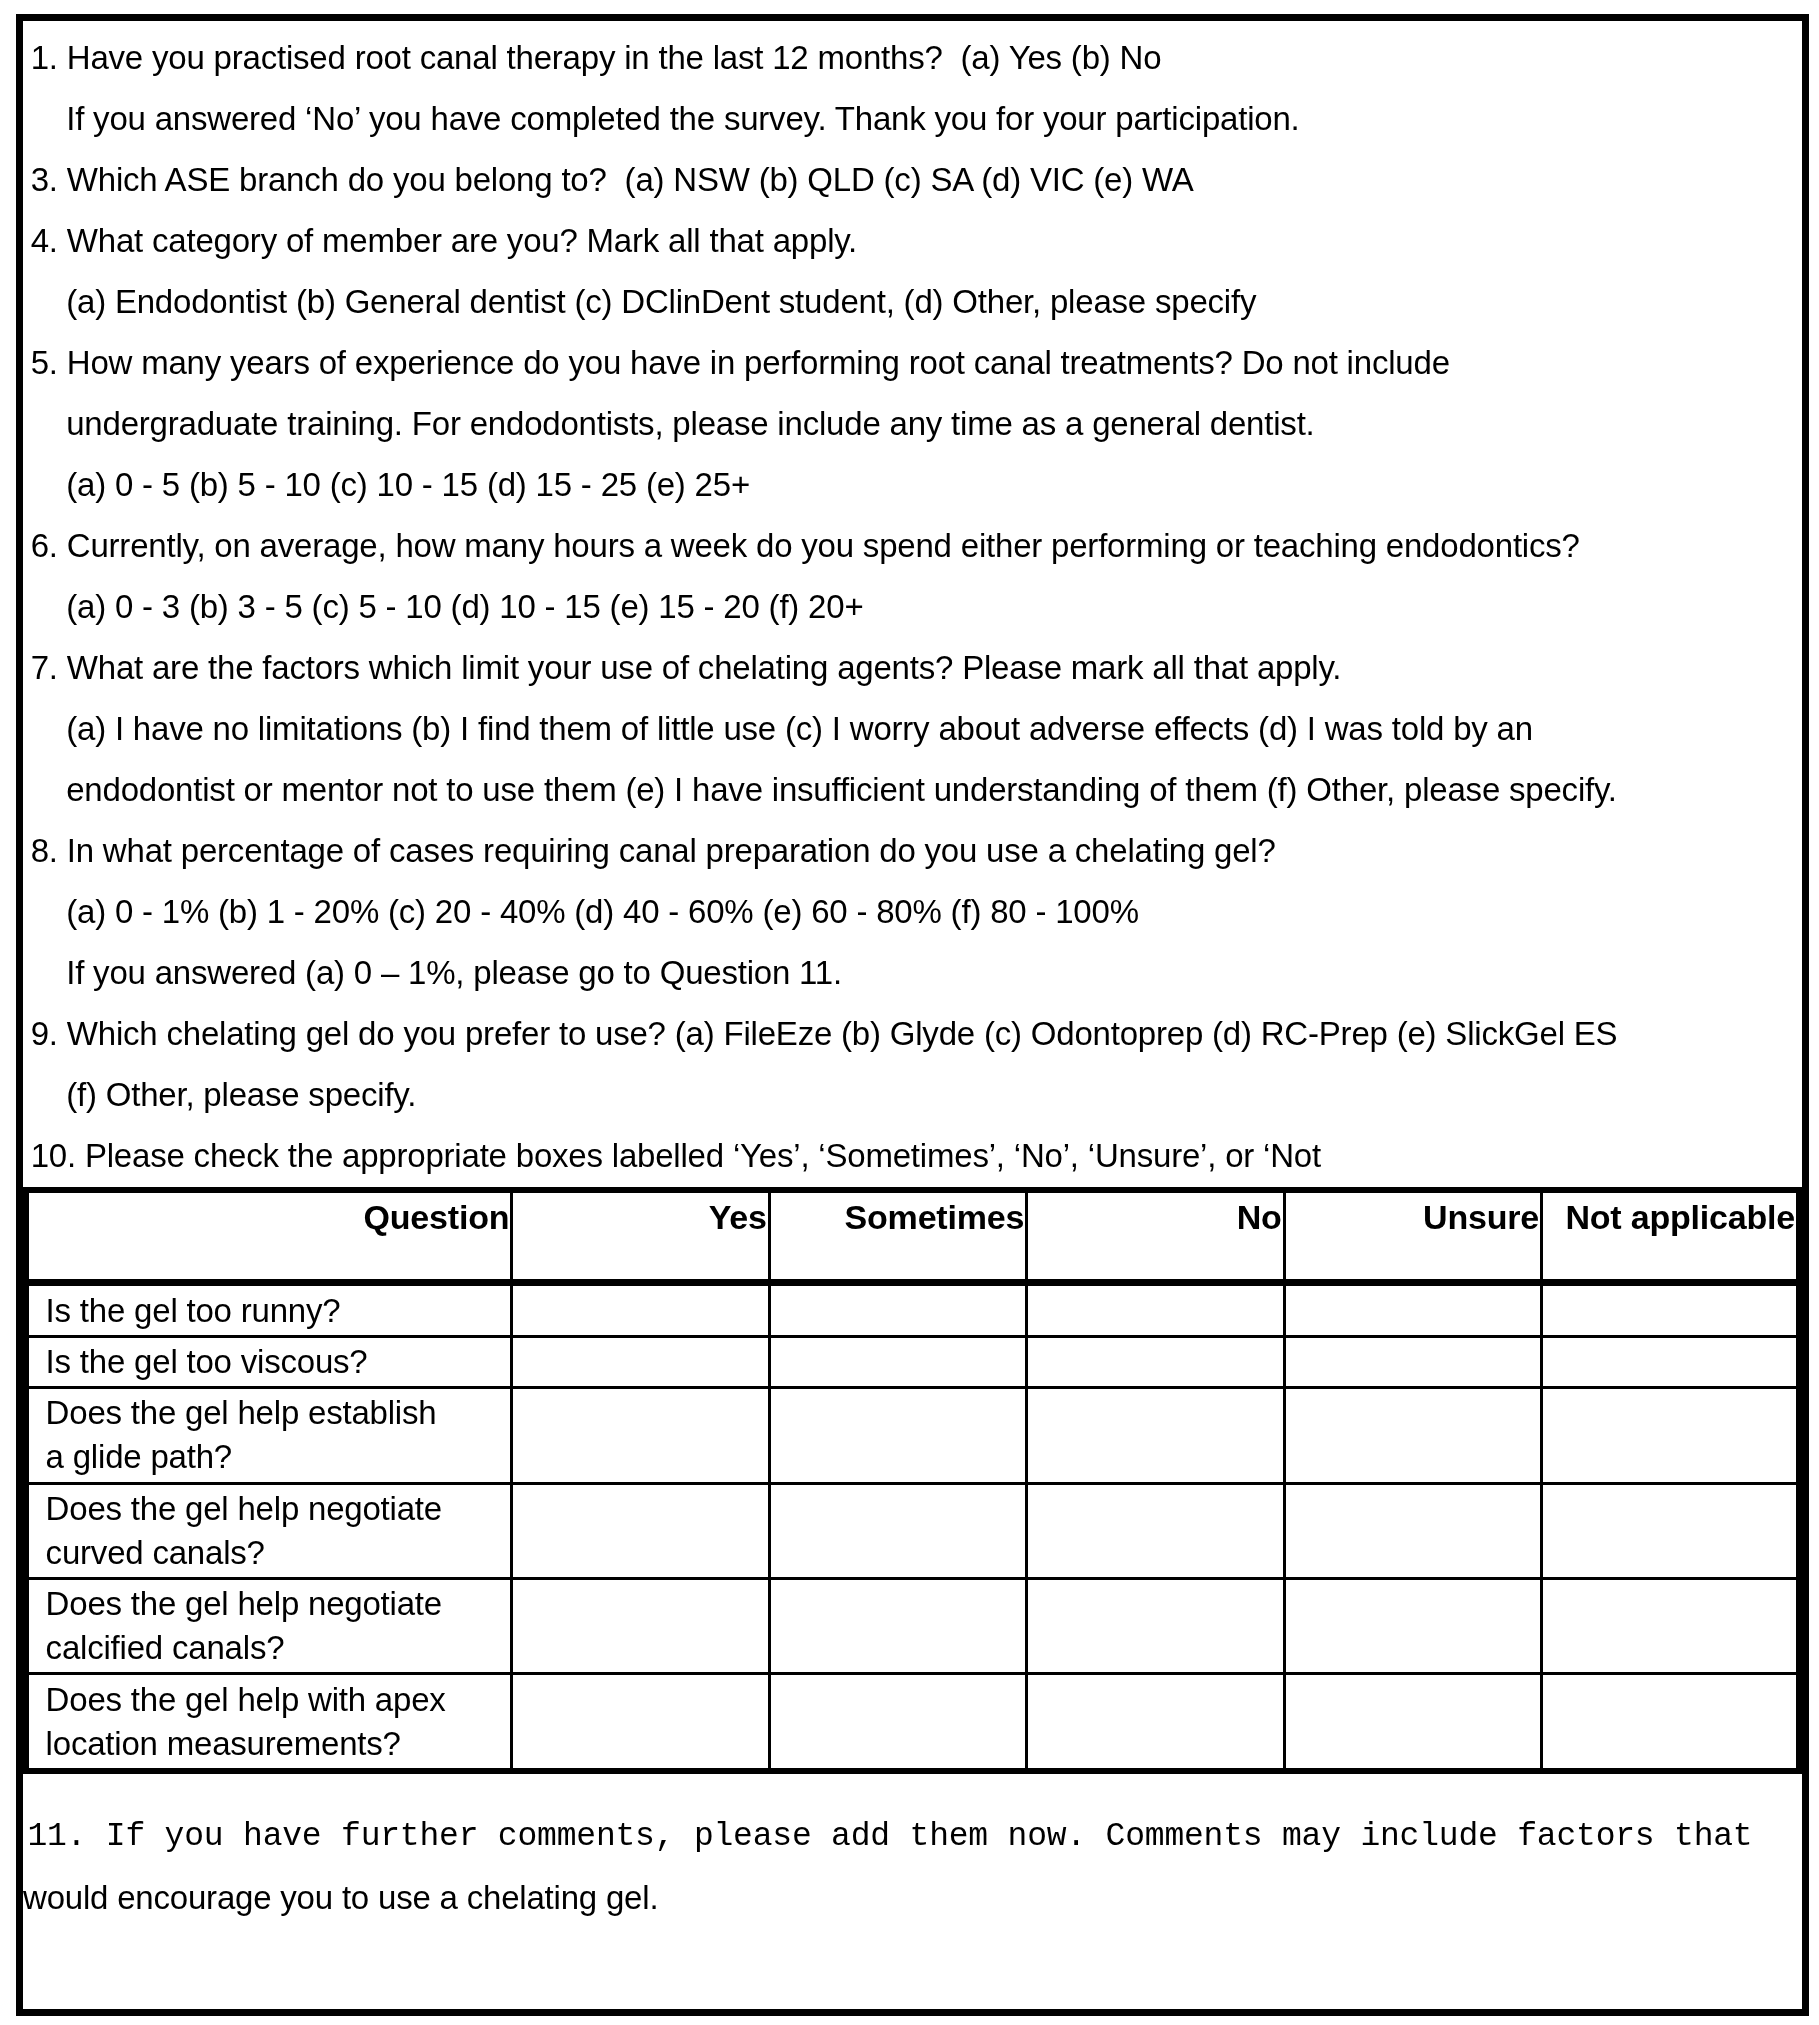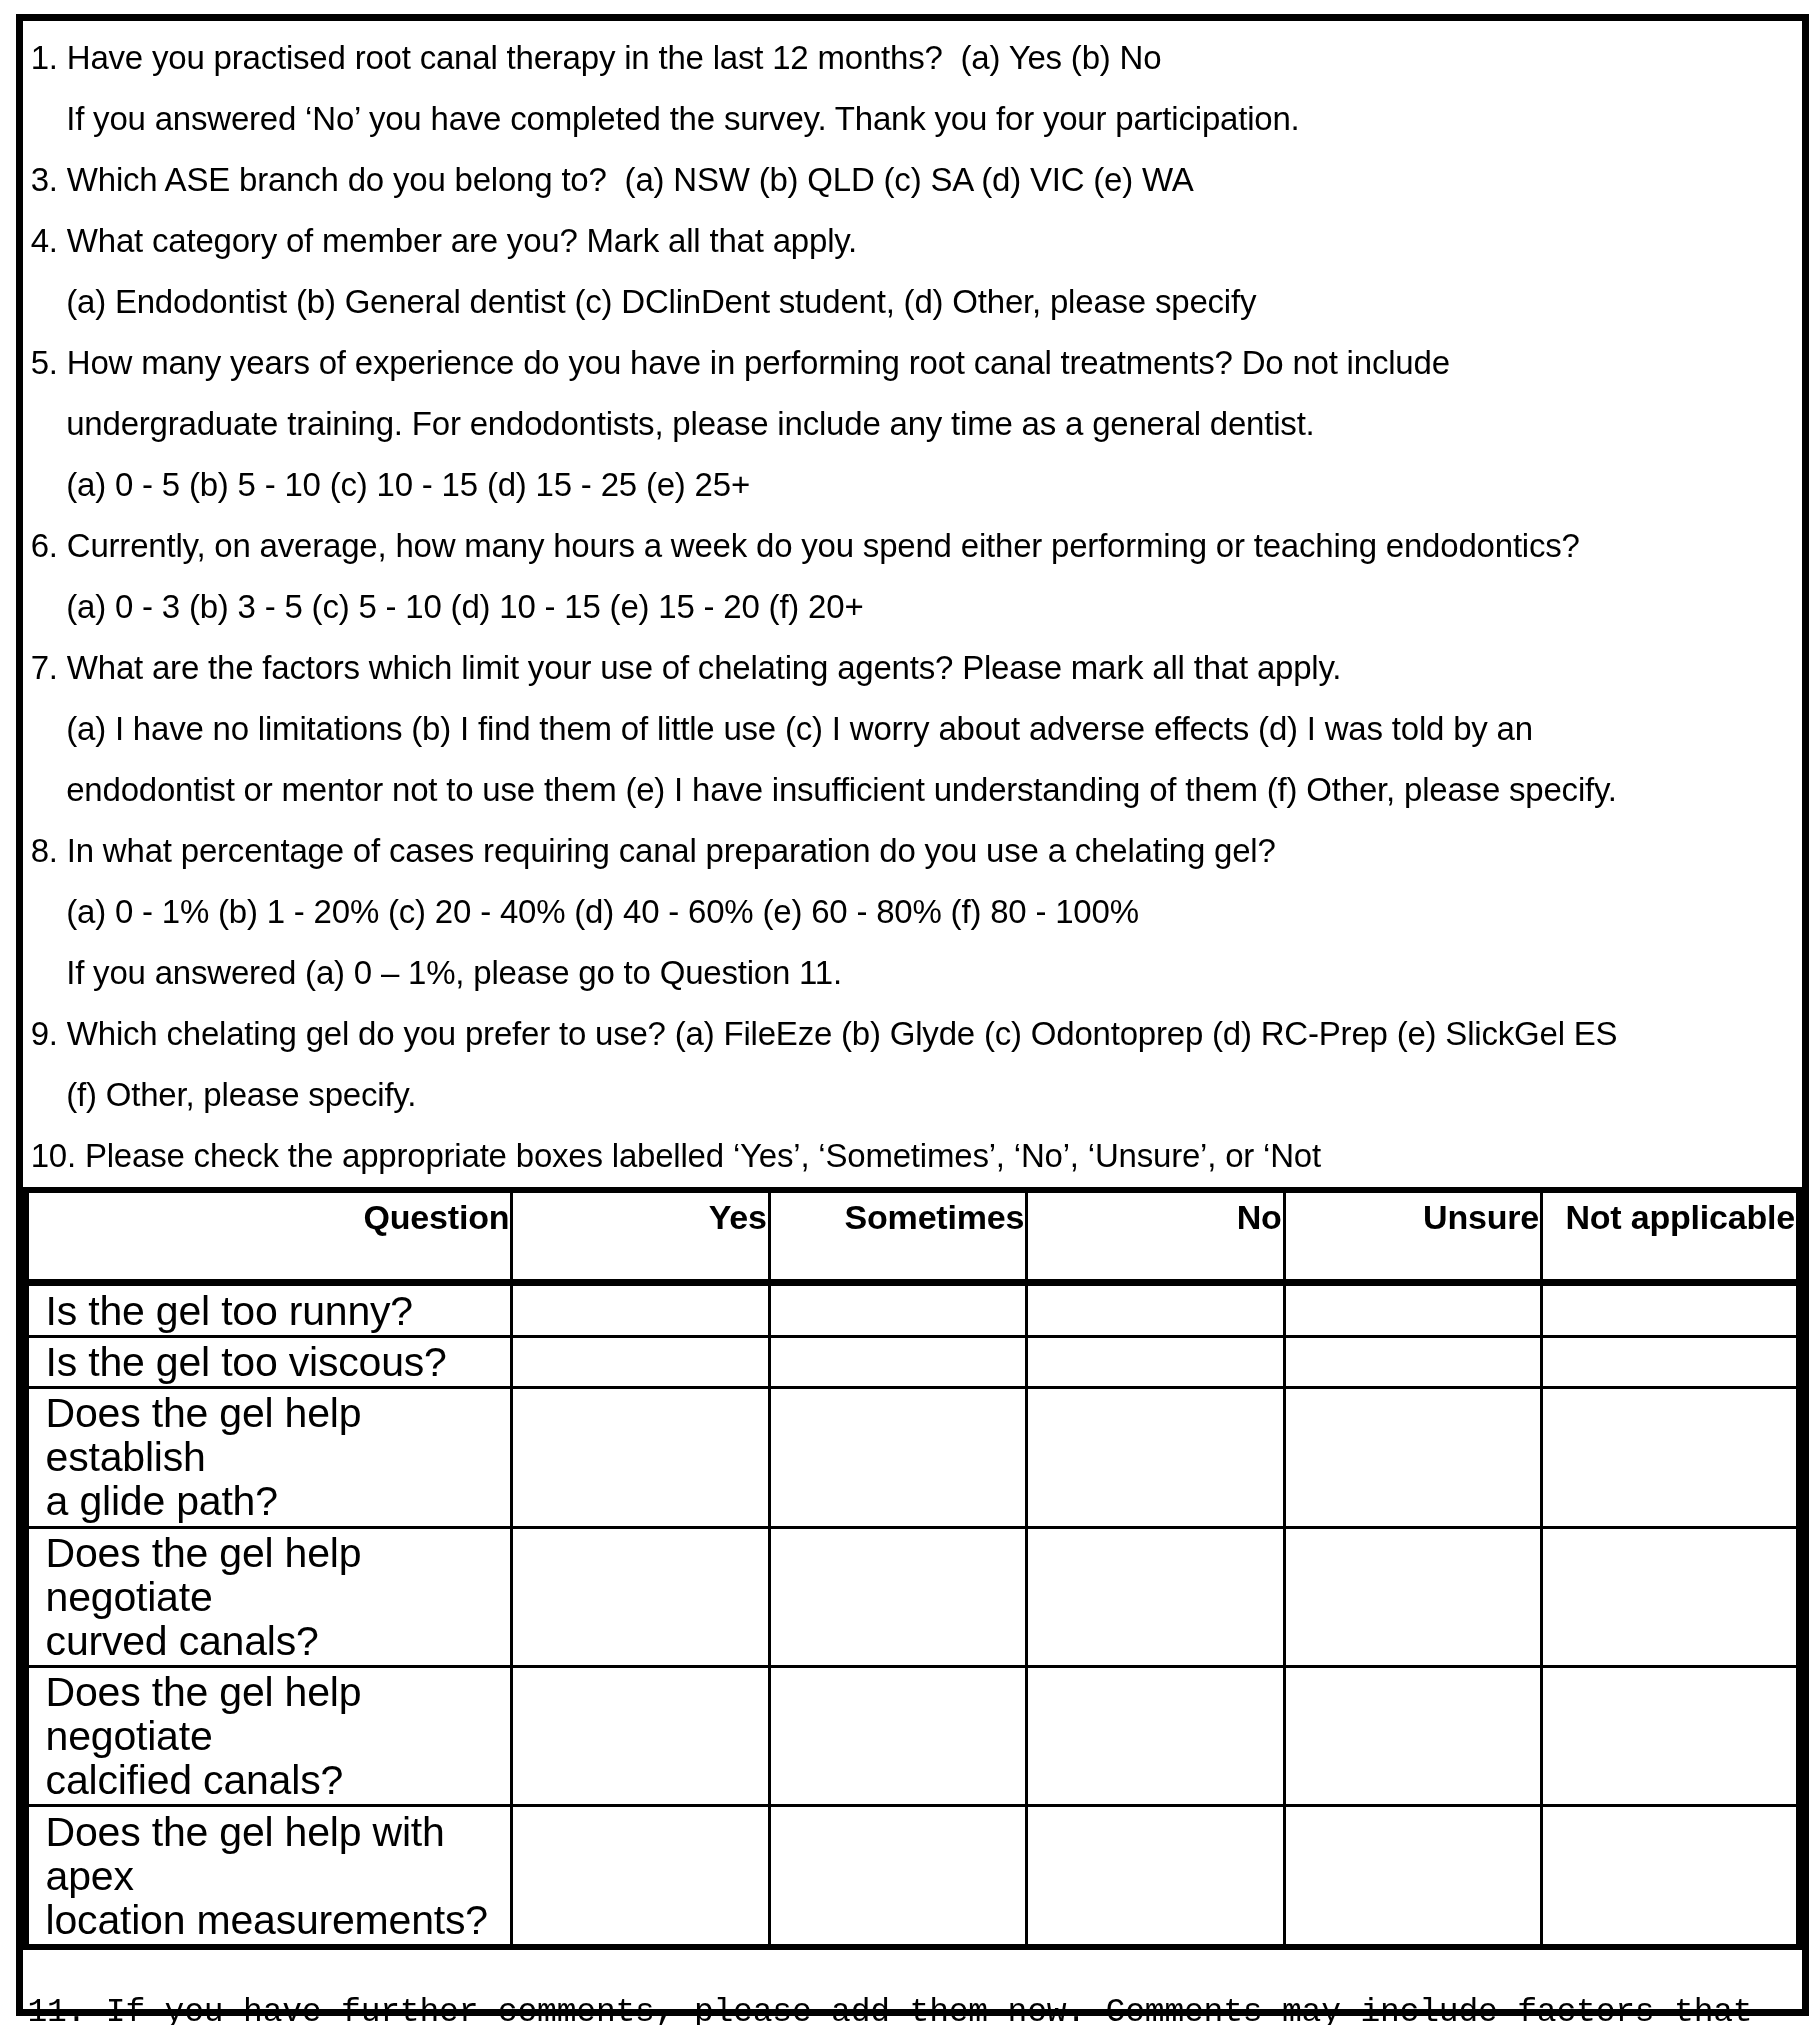--- a/index.html
+++ b/index.html
@@ -47,21 +47,21 @@
     box-sizing: content-box;
     vertical-align: top;
     text-align: right;
     font-size: 34px;
     font-weight: bold;
     padding-top: 5.5px;
     letter-spacing: -0.2px;
   }
   table.gel td {
     border: 3.9px solid #000000;
-    font-size: 41px;
+    font-size: 33px;
     letter-spacing: -0.2px;
     vertical-align: top;
   }
   table.gel td.q {
     text-align: left;
     padding: 2.2px 8.8px 2.2px 16.6px;
     line-height: 44px;
   }
   tr.r-short { height: 45px; }
   tr.r-tall  { height: 82px; margin-top: 28px; }

